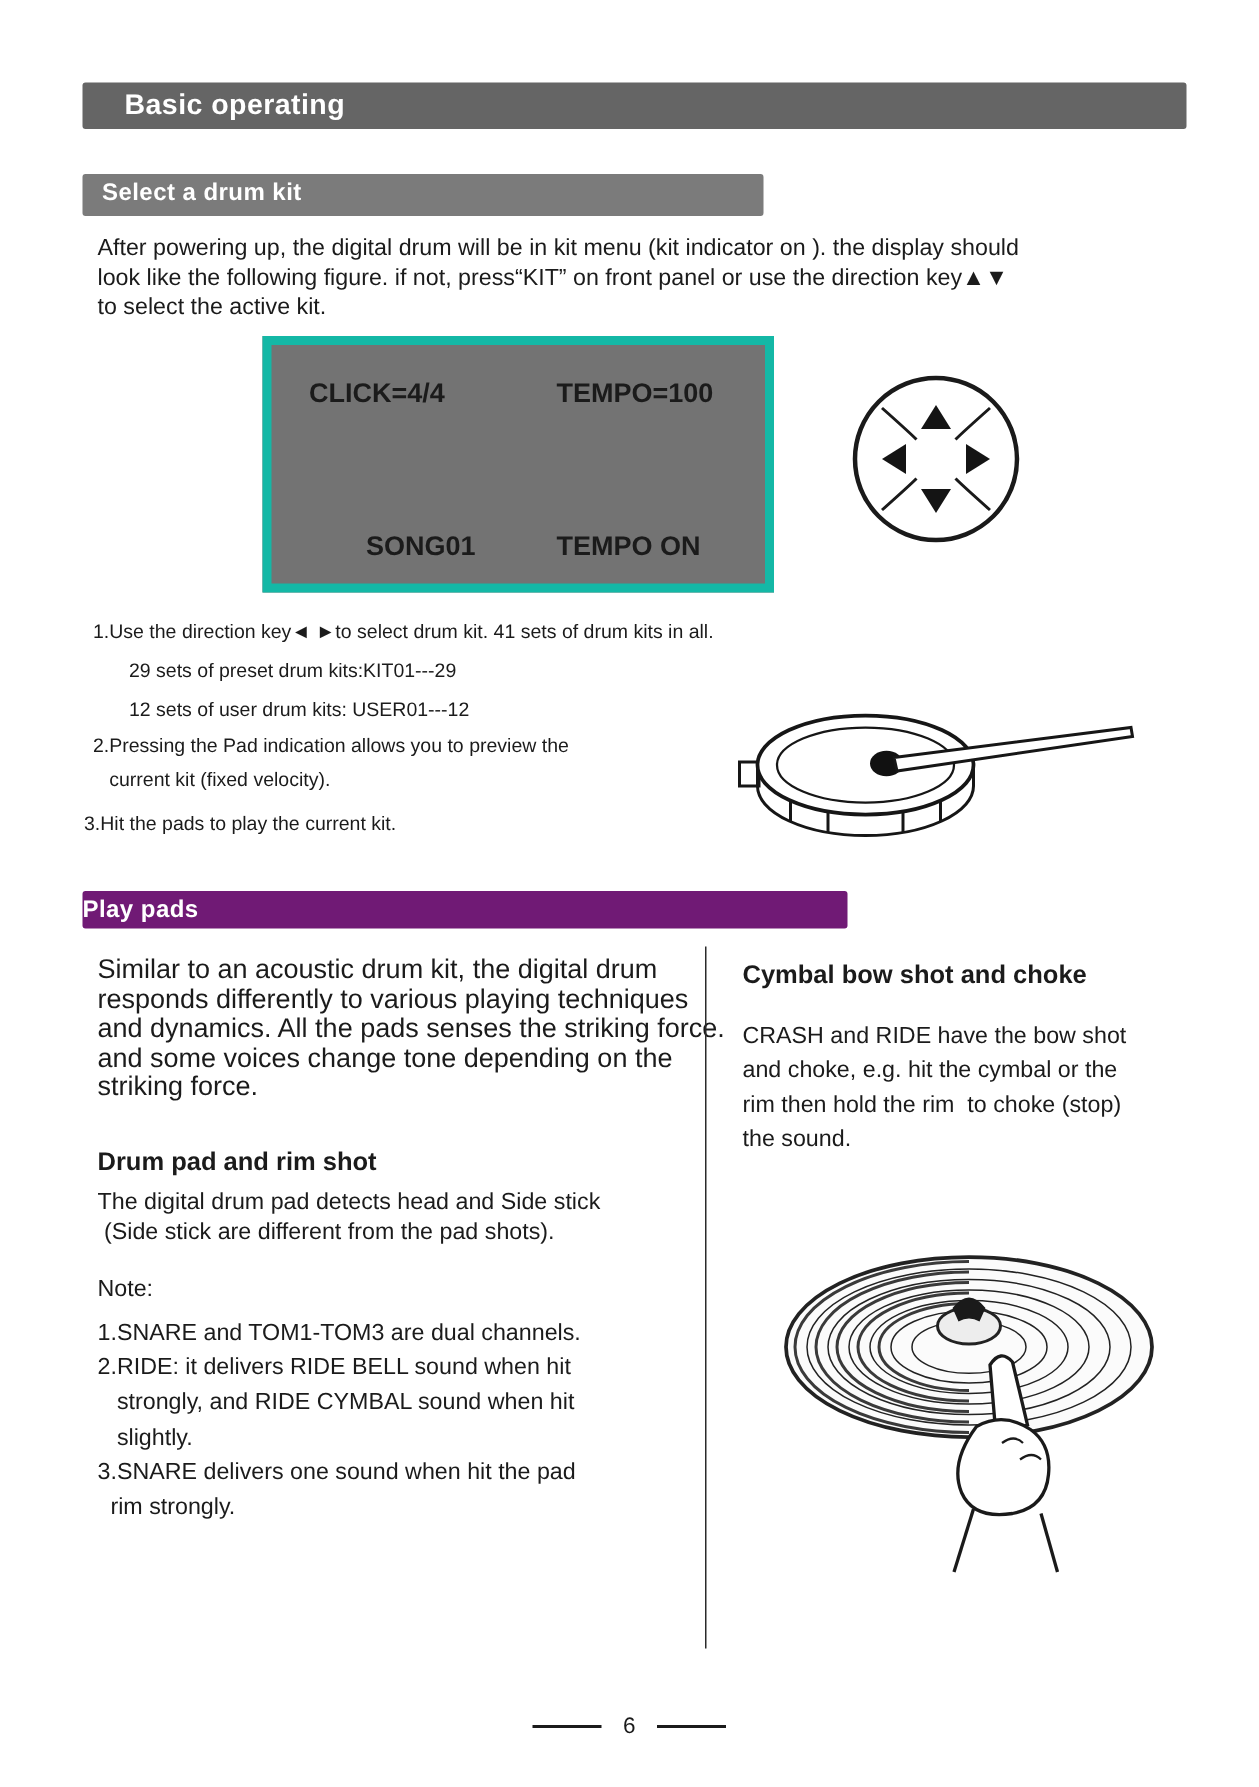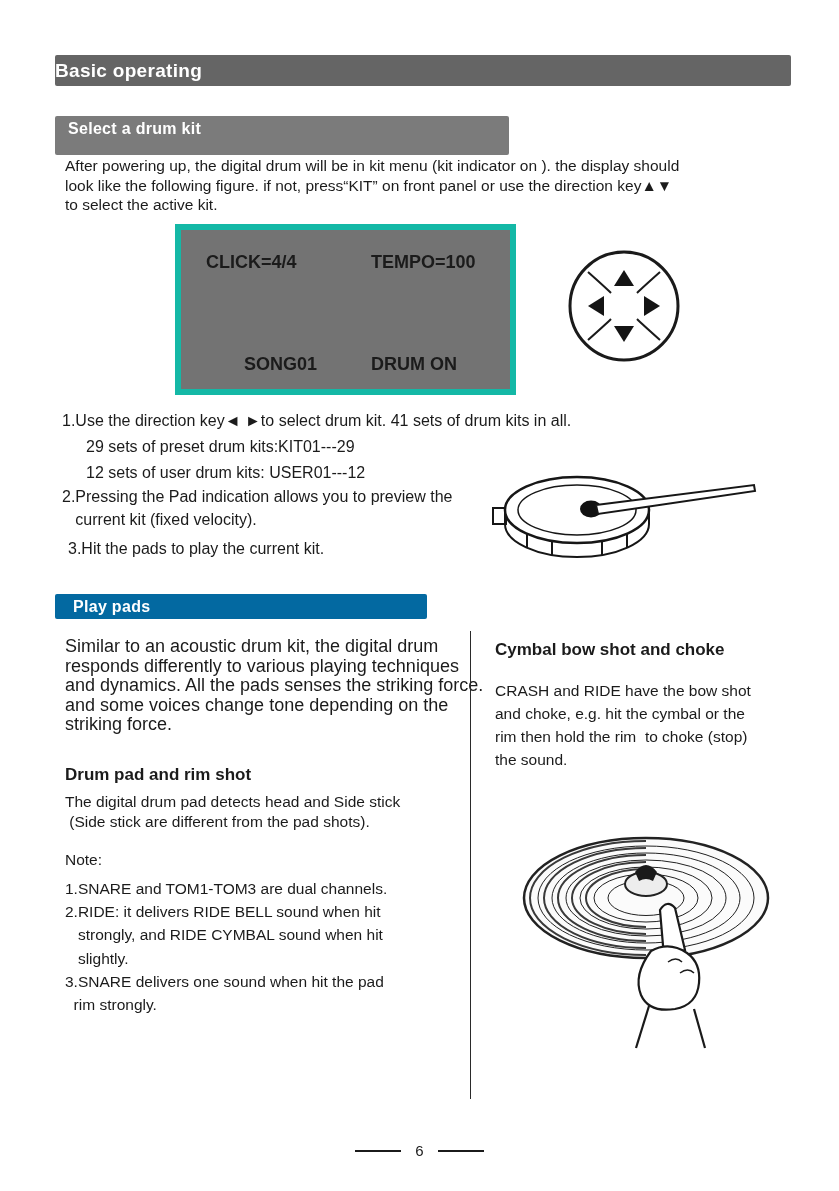--- a/index.html
+++ b/index.html
@@ -4,43 +4,43 @@
 <style>
   * { margin:0; padding:0; box-sizing:border-box; }
   html,body { background:#ffffff; }
   body {
     width:839px; height:1191px; position:relative; overflow:hidden;
     font-family:"Liberation Sans", sans-serif; color:#1b1b1b;
   }
   .abs { position:absolute; }
   .pre { white-space:pre; }
   .bar { color:#fff; font-weight:bold; letter-spacing:.3px; border-radius:2px; }
-  #bar-main  { left:55px; top:55px;  width:736px; height:31px; background:#656565; font-size:19px; line-height:31px; padding-left:0; }
-  #bar-select{ left:55px; top:116px; width:454px; height:39px; background:#7b7b7b; font-size:16px; line-height:25px; padding-left:13px; }
-  #bar-play  { left:55px; top:594px; width:372px; height:25px; background:#0369a1; font-size:16px; line-height:25px; padding-left:18px; }
+  #bar-main  { left:55px; top:55px;  width:736px; height:31px; background:#656565; font-size:19px; line-height:31px; padding-left:28px; }
+  #bar-select{ left:55px; top:116px; width:454px; height:28px; background:#7b7b7b; font-size:16px; line-height:25px; padding-left:13px; }
+  #bar-play  { left:55px; top:594px; width:510px; height:25px; background:#701a75; font-size:16px; line-height:25px; padding-left:0; }
 
   #intro { left:65px; top:156px; font-size:15.5px; line-height:19.5px; }
 
   #lcd { left:175px; top:224px; width:341px; height:171px; border:6px solid #14b8a6; background:#737373; }
   .lcd-text { position:absolute; font-weight:bold; font-size:18px; white-space:pre; }
   #lcd-click { left:25px;  top:22px; }
   #lcd-tempo { left:190px; top:22px; }
   #kit-box { position:absolute; left:62px; top:64px; width:214px; height:40px; border:2px solid #161616;
              font-weight:bold; font-size:17.5px; text-align:center; line-height:37px; white-space:pre; }
   #lcd-song { left:28px;  top:124px;margin-left:35px; }
   #lcd-drum { left:190px; top:124px; }
 
   #dpad { left:565px; top:247px; }
 
-  .step { font-size:16px; line-height:23px; }
+  .step { font-size:13px; line-height:23px; }
   #s1  { left:62px; top:409px; }
   #s1a { left:86px; top:435px; }
   #s1b { left:86px; top:461px; }
   #s2  { left:62px; top:485px; }
-  #s3  { left:68px; top:537px; }
+  #s3  { left:56px; top:537px; }
 
   #drum-illo { left:492px; top:464px; }
 
   #pp-intro { left:65px; top:637px; font-size:18px; line-height:19.5px; }
   #divider  { left:470px; top:631px; width:1px; height:468px; background:#2a2a2a; }
 
   #cym-head { left:495px; top:640px; font-size:17px; font-weight:bold; }
   #cym-body { left:495px; top:679px; font-size:15.5px; line-height:23px; }
 
   #rim-head { left:65px; top:765px; font-size:17px; font-weight:bold; }
@@ -68,21 +68,21 @@
   </div>
 
   <p class="abs pre" id="intro">After powering up, the digital drum will be in kit menu (kit indicator on ). the display should
 look like the following figure. if not, press“KIT” on front panel or use the direction key▲▼
 to select the active kit.</p>
 
   <div class="abs" id="lcd">
     <span class="lcd-text" id="lcd-click">CLICK=4/4</span>
     <span class="lcd-text" id="lcd-tempo">TEMPO=100</span>
     <span class="lcd-text" id="lcd-song">SONG01</span>
-    <span class="lcd-text" id="lcd-drum">DRUM ON</span>
+    <span class="lcd-text" id="lcd-drum">TEMPO ON</span>
   </div>
 
   <svg class="abs" id="dpad" width="118" height="118" viewBox="0 0 118 118">
     <circle cx="59" cy="59" r="54" fill="#fff" stroke="#1a1a1a" stroke-width="3"></circle>
     <g stroke="#1a1a1a" stroke-width="2" fill="none">
       <path d="M23 25 Q41 41 46 46"></path>
       <path d="M95 25 Q77 41 72 46"></path>
       <path d="M23 93 Q41 77 46 72"></path>
       <path d="M95 93 Q77 77 72 72"></path>
     </g>

